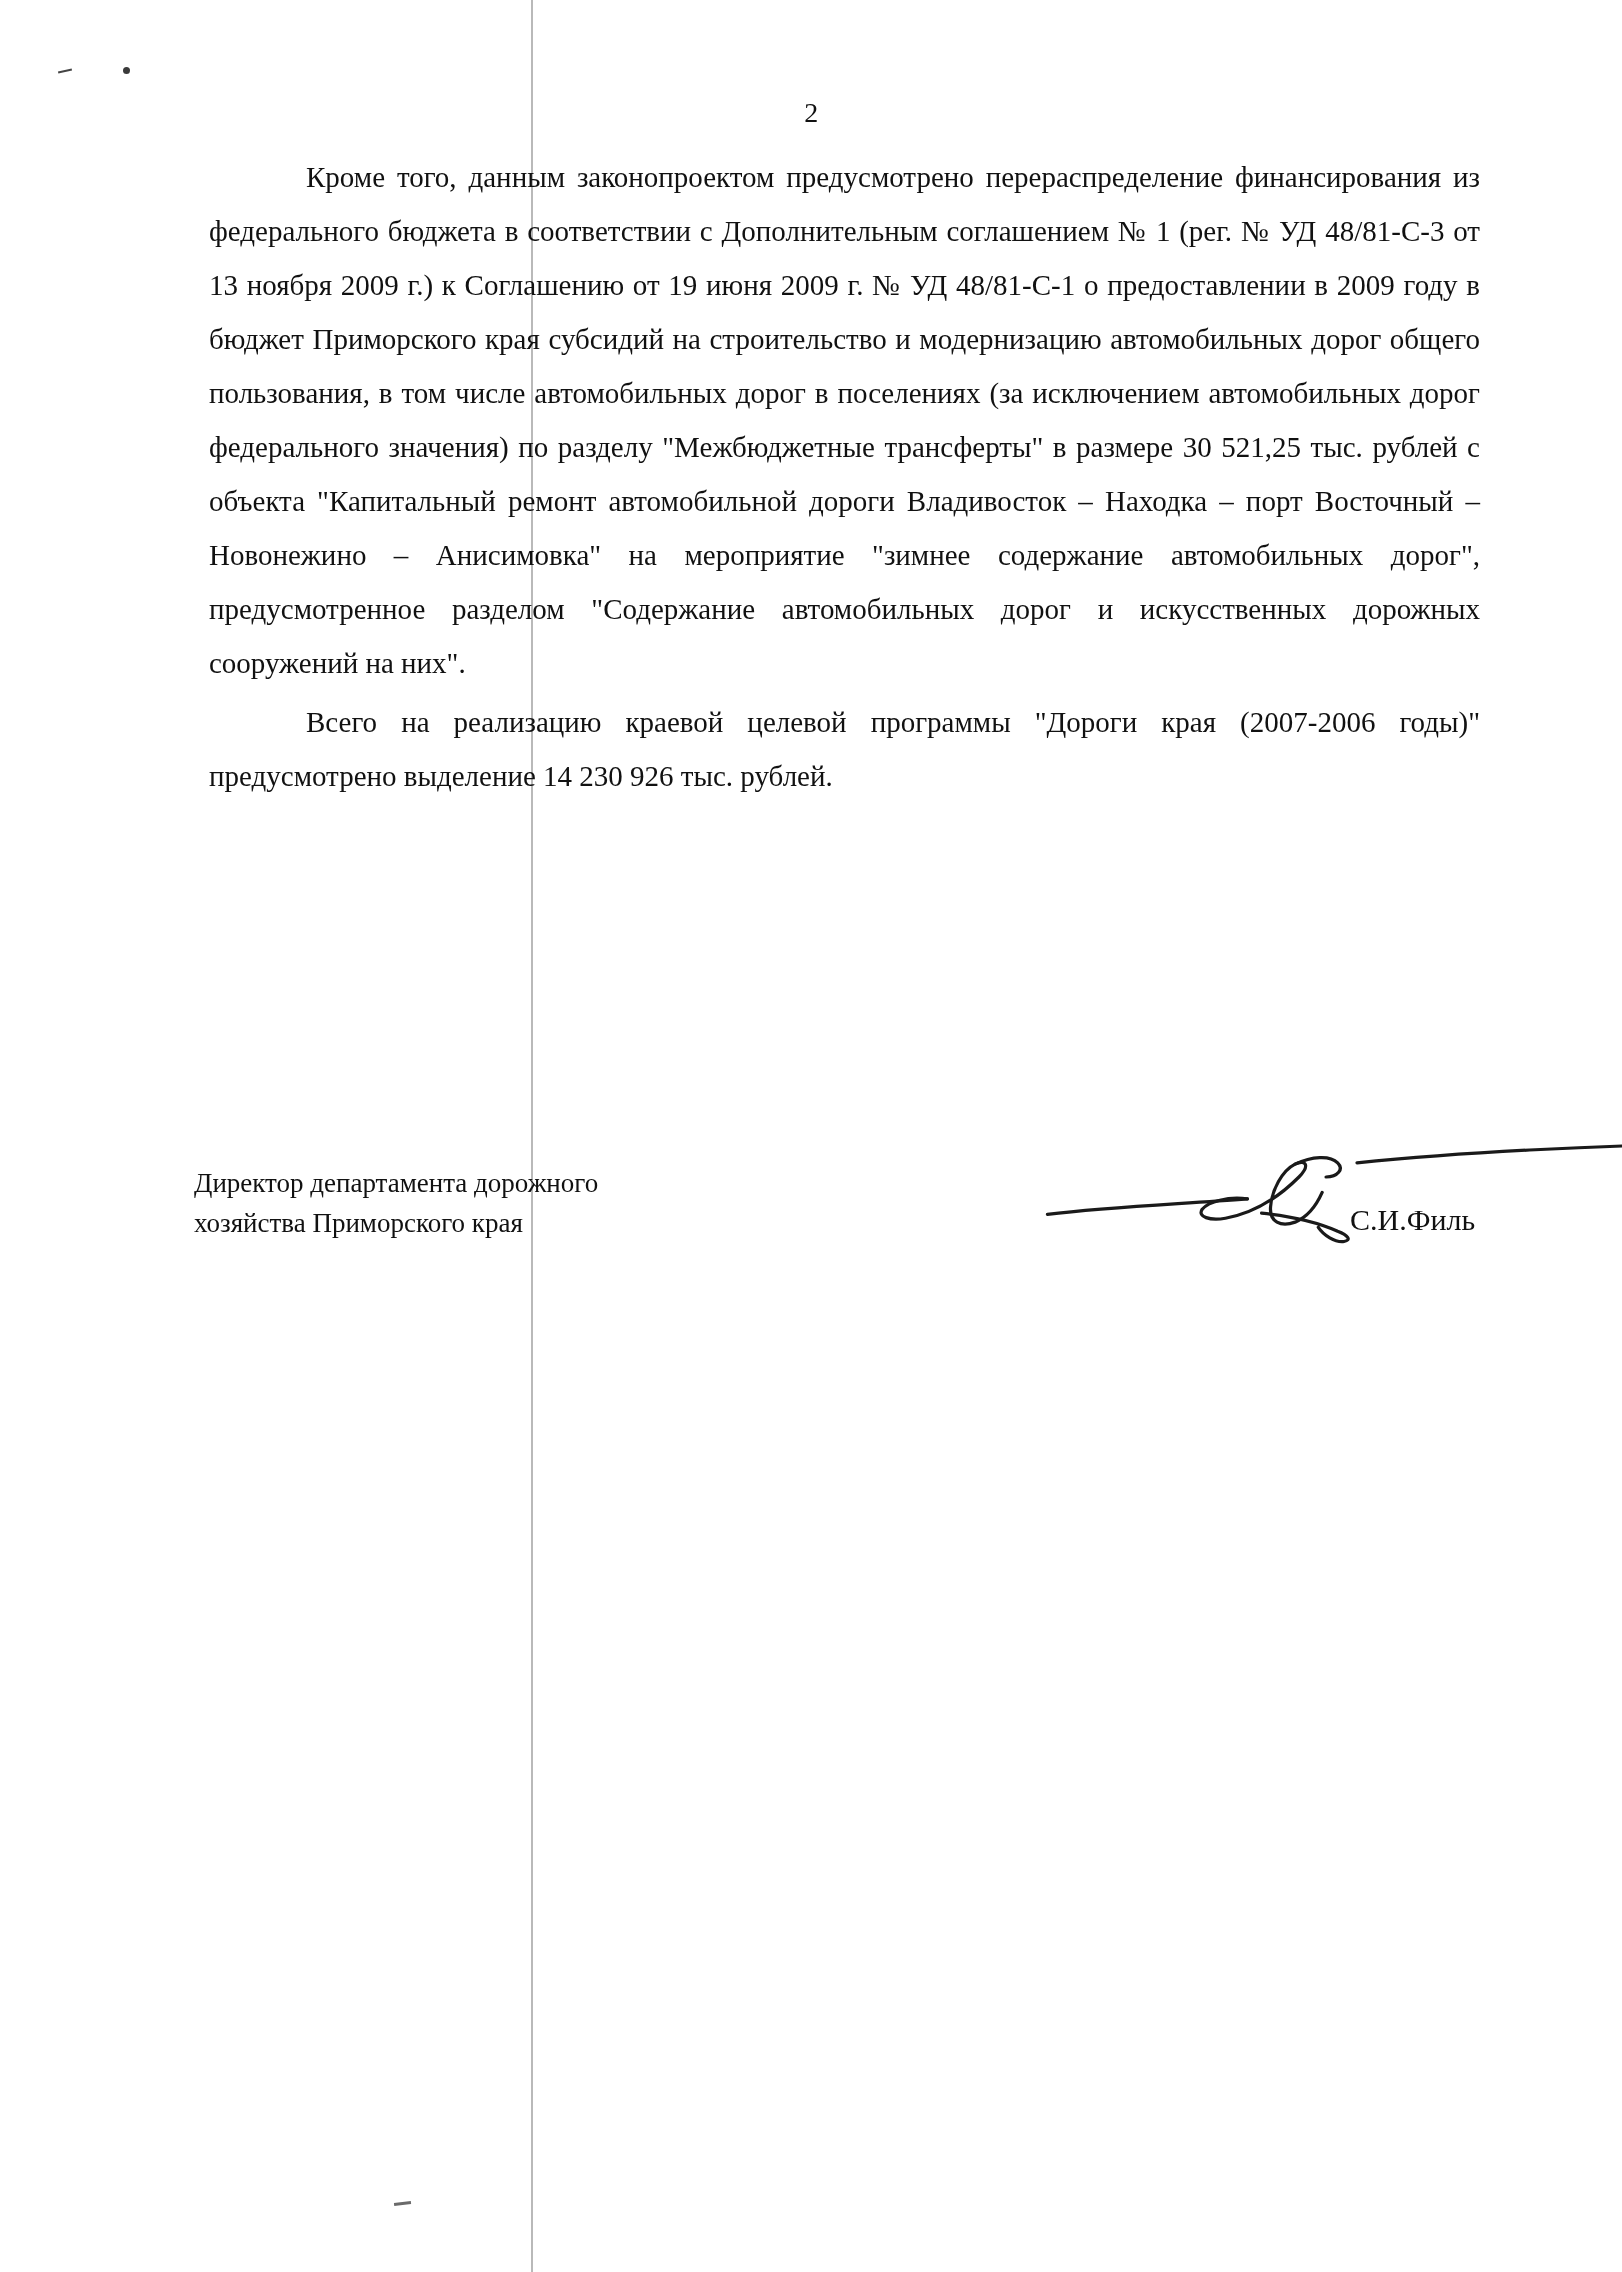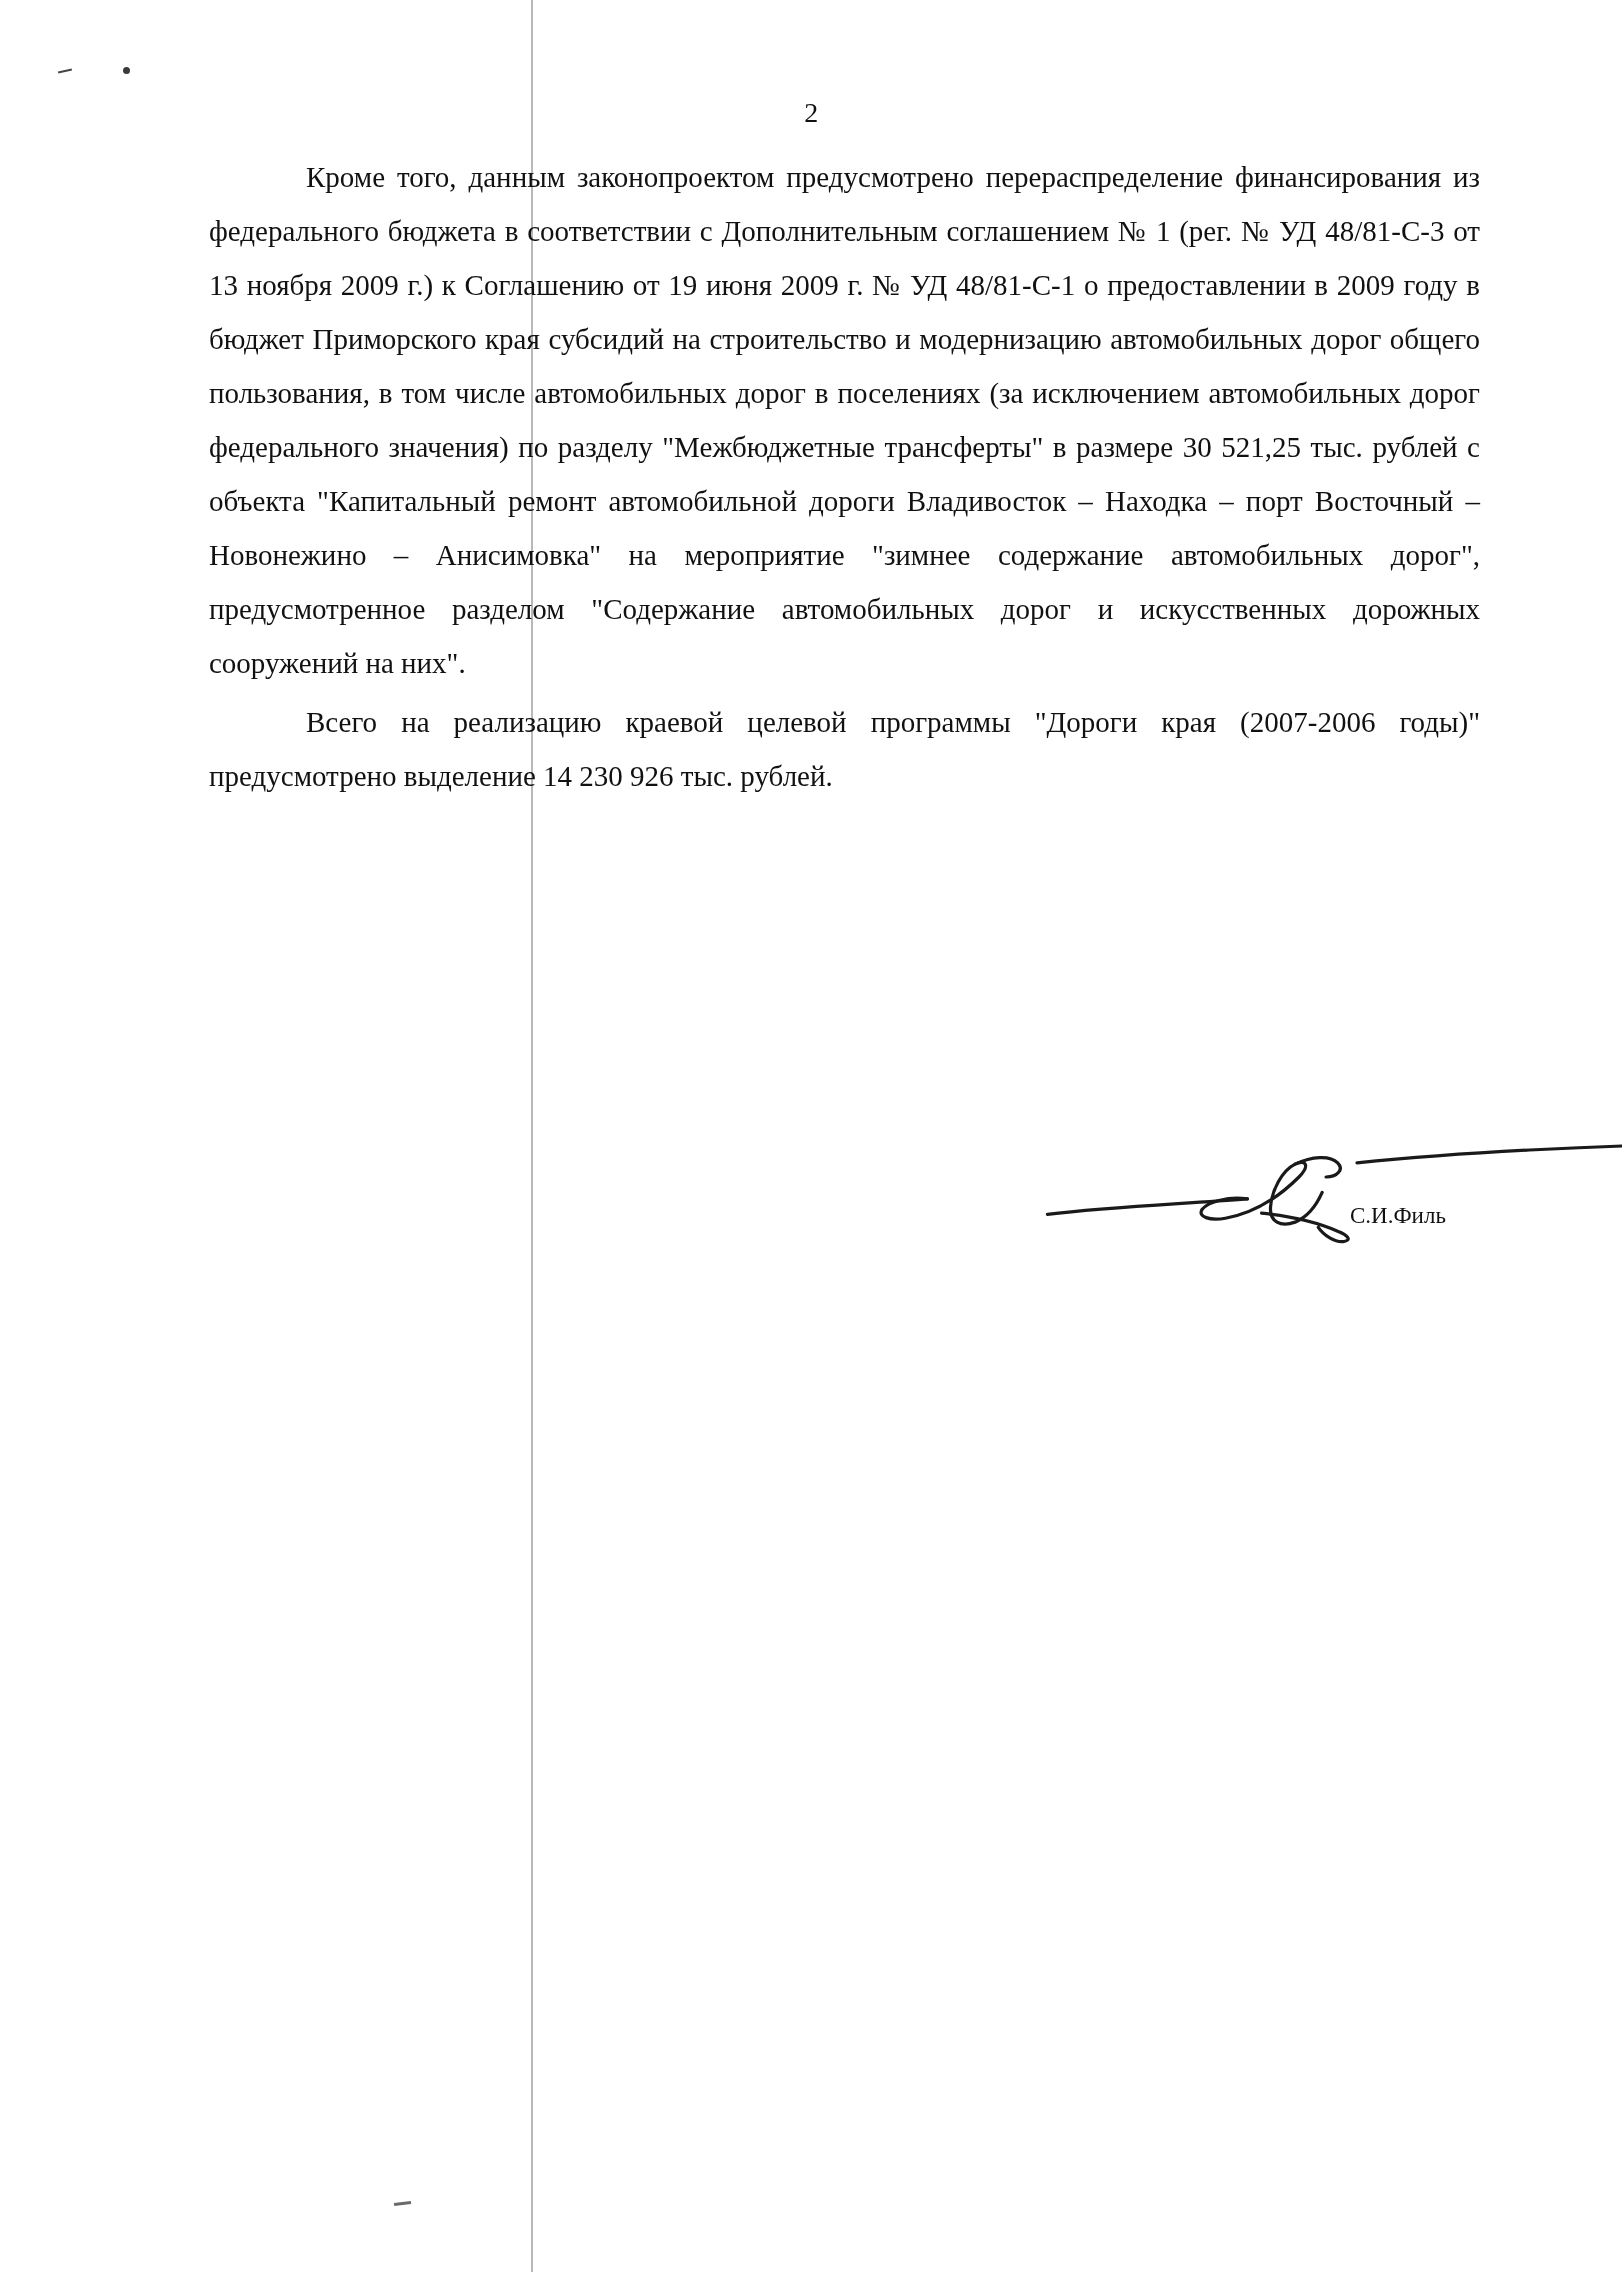--- a/index.html
+++ b/index.html
@@ -101,21 +101,21 @@
     left: 0;
     top: 0;
     font-size: 27px;
     line-height: 40px;
     white-space: pre-line;
   }
   .sig-name {
     position: absolute;
     left: 1156px;
     top: 40px;
-    font-size: 23px;
+    font-size: 30px;
   }
 
   .sig-graphic {
     position: absolute;
     left: 840px;
     top: -26px;
     width: 775px;
     height: 129px;
   }
 </style>
@@ -130,20 +130,22 @@
   <div class="mark-c"></div>
 
   <div class="page-number">2</div>
 
   <div class="body-text">
     <p class="para">Кроме того, данным законопроектом предусмотрено перераспределение финансирования из федерального бюджета в соответствии с Дополнительным соглашением № 1 (рег. № УД 48/81-С-3 от 13 ноября 2009 г.) к Соглашению от 19 июня 2009 г. № УД 48/81-С-1 о предоставлении в 2009 году в бюджет Приморского края субсидий на строительство и модернизацию автомобильных дорог общего пользования, в том числе автомобильных дорог в поселениях (за исключением автомобильных дорог федерального значения) по разделу "Межбюджетные трансферты" в размере 30 521,25 тыс. рублей с объекта "Капитальный ремонт автомобильной дороги Владивосток – Находка – порт Восточный – Новонежино – Анисимовка" на мероприятие "зимнее содержание автомобильных дорог", предусмотренное разделом "Содержание автомобильных дорог и искусственных дорожных сооружений на них".</p>
     <p class="para">Всего на реализацию краевой целевой программы "Дороги края (2007-2006 годы)" предусмотрено выделение 14 230 926 тыс. рублей.</p>
   </div>
 
   <div class="signature-block">
+    <div class="sig-role">Директор департамента дорожного
+хозяйства Приморского края</div>
 
     <svg class="sig-graphic" viewBox="0 0 1200 200">
       <path d="M20 120 C 120 108, 230 104, 330 96" stroke="#1a1a1a" stroke-width="5" fill="none" stroke-linecap="round"></path>
       <path d="M330 96 C 300 92, 270 100, 260 112 C 252 124, 272 130, 296 126
                C 340 118, 380 92, 410 62 C 428 44, 420 34, 404 42
                C 384 52, 368 82, 366 108 C 364 132, 382 140, 404 132
                C 424 124, 438 104, 446 86" stroke="#1a1a1a" stroke-width="5" fill="none" stroke-linecap="round"></path>
       <path d="M404 42 C 430 30, 458 28, 470 40 C 480 50, 470 62, 452 62" stroke="#1a1a1a" stroke-width="5" fill="none" stroke-linecap="round"></path>
       <path d="M352 118 C 392 122, 434 130, 470 146 C 486 152, 492 160, 480 162
                C 466 164, 448 152, 440 140" stroke="#1a1a1a" stroke-width="5" fill="none" stroke-linecap="round"></path>

